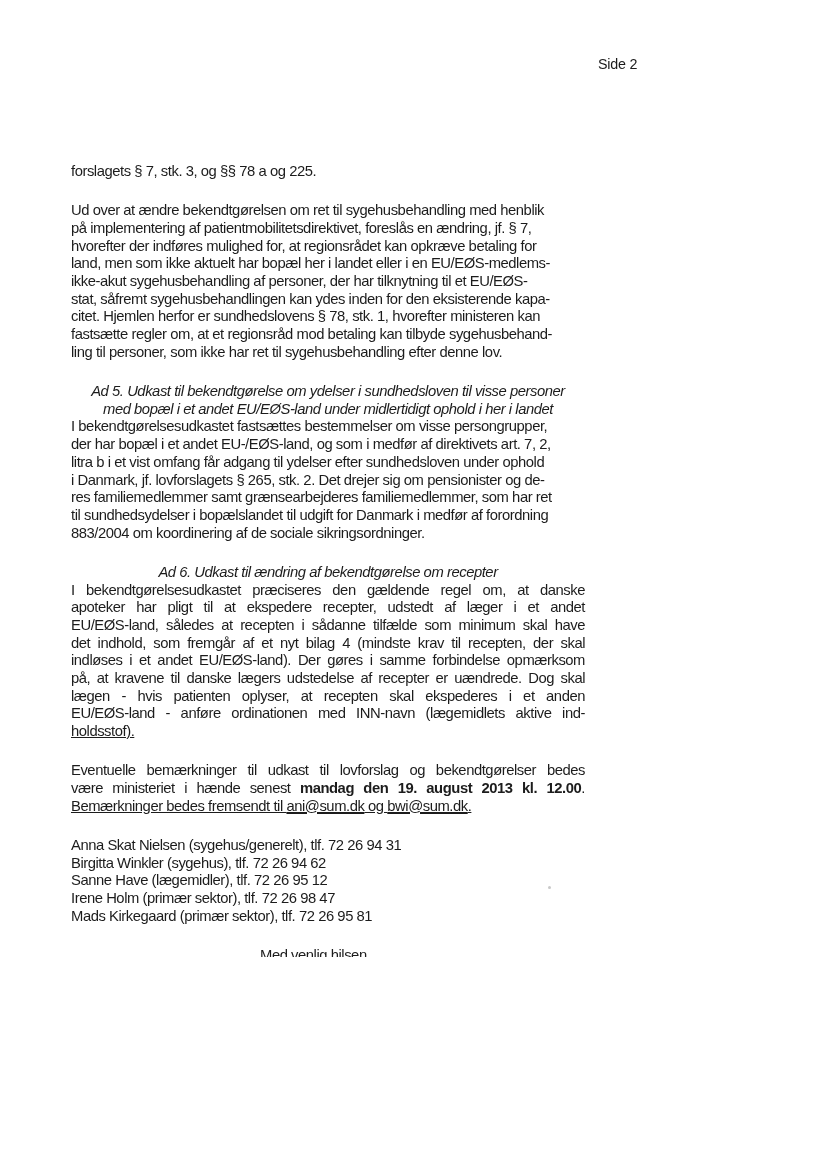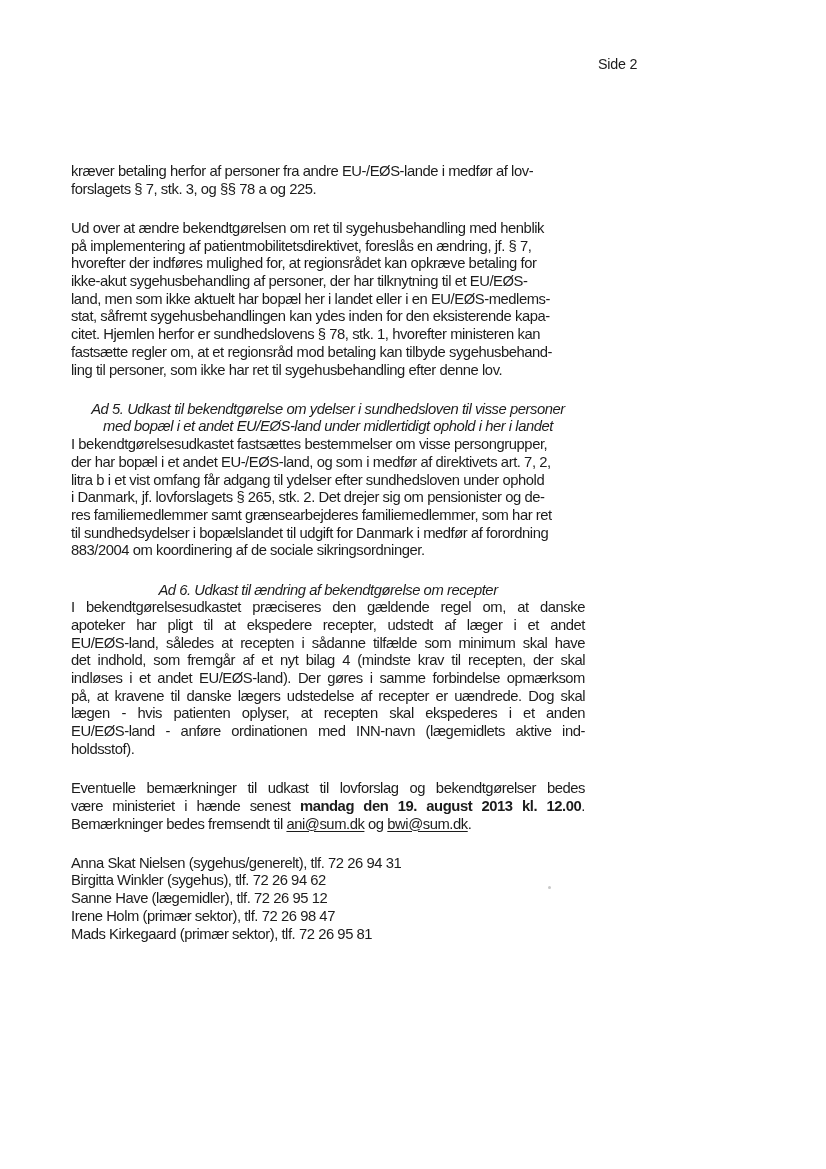--- a/index.html
+++ b/index.html
@@ -38,20 +38,21 @@
 
   .line { white-space: nowrap; }
 
   .block.justify .line {
     text-align: justify;
     text-align-last: justify;
     text-justify: inter-word;
   }
   .block.justify .line:last-child {
     text-align-last: left;
+    text-decoration: underline;
   }
 
   .bold { font-weight: 700; }
   .underline { text-decoration: underline; text-underline-offset: 2px; }
 
   [data-name="salutation"] { margin-top: 14px; margin-left: 189px; }
   [data-name="signature"]  { margin-top: 34px; margin-left: 182px; }
 
   .scan-dot {
     position: absolute;
@@ -65,29 +66,28 @@
   }
 </style>
 </head>
 <body>
 
 <div class="page" data-name="document-page">
   <div class="page-number" data-name="page-number-label">Side 2</div>
 
   <div class="doc-body" data-name="document-body">
       <div class="block" data-name="intro-paragraph">
-        <div class="line" data-name="intro-paragraph-line">kræver betaling herfor af personer fra andre EU-/EØS-lande i medfør af lov-</div>
         <div class="line" data-name="intro-paragraph-line">forslagets § 7, stk. 3, og §§ 78 a og 225.</div>
       </div>
       <div class="block" data-name="amendment-paragraph">
         <div class="line" data-name="amendment-paragraph-line">Ud over at ændre bekendtgørelsen om ret til sygehusbehandling med henblik</div>
         <div class="line" data-name="amendment-paragraph-line">på implementering af patientmobilitetsdirektivet, foreslås en ændring, jf. § 7,</div>
         <div class="line" data-name="amendment-paragraph-line">hvorefter der indføres mulighed for, at regionsrådet kan opkræve betaling for</div>
+        <div class="line" data-name="amendment-paragraph-line">land, men som ikke aktuelt har bopæl her i landet eller i en EU/EØS-medlems-</div>
         <div class="line" data-name="amendment-paragraph-line">ikke-akut sygehusbehandling af personer, der har tilknytning til et EU/EØS-</div>
-        <div class="line" data-name="amendment-paragraph-line">land, men som ikke aktuelt har bopæl her i landet eller i en EU/EØS-medlems-</div>
         <div class="line" data-name="amendment-paragraph-line">stat, såfremt sygehusbehandlingen kan ydes inden for den eksisterende kapa-</div>
         <div class="line" data-name="amendment-paragraph-line">citet. Hjemlen herfor er sundhedslovens § 78, stk. 1, hvorefter ministeren kan</div>
         <div class="line" data-name="amendment-paragraph-line">fastsætte regler om, at et regionsråd mod betaling kan tilbyde sygehusbehand-</div>
         <div class="line" data-name="amendment-paragraph-line">ling til personer, som ikke har ret til sygehusbehandling efter denne lov.</div>
       </div>
       <div class="block italic tight" data-name="ad5-heading">
         <div class="line" data-name="ad5-heading-line">Ad 5. Udkast til bekendtgørelse om ydelser i sundhedsloven til visse personer</div>
         <div class="line" data-name="ad5-heading-line">med bopæl i et andet EU/EØS-land under midlertidigt ophold i her i landet</div>
       </div>
       <div class="block" data-name="ad5-paragraph">

